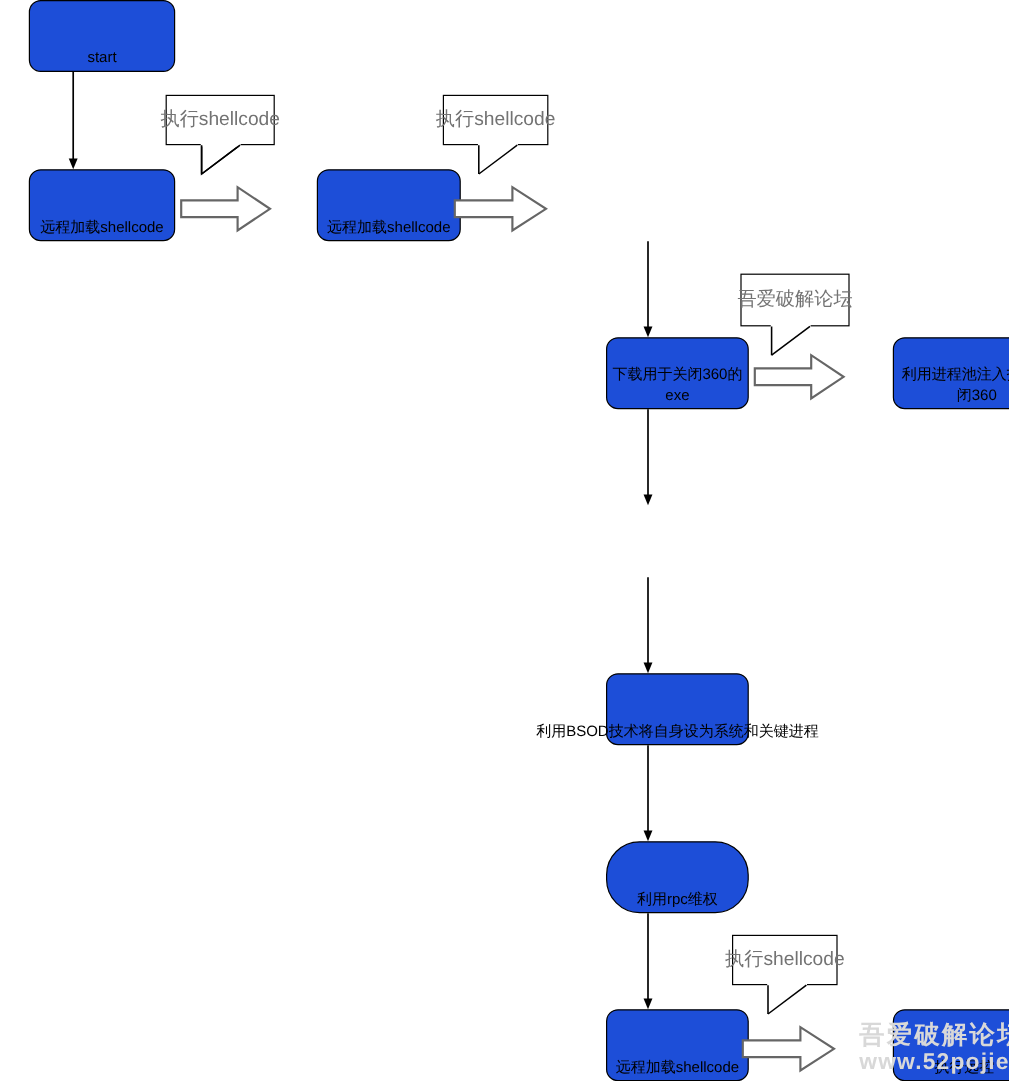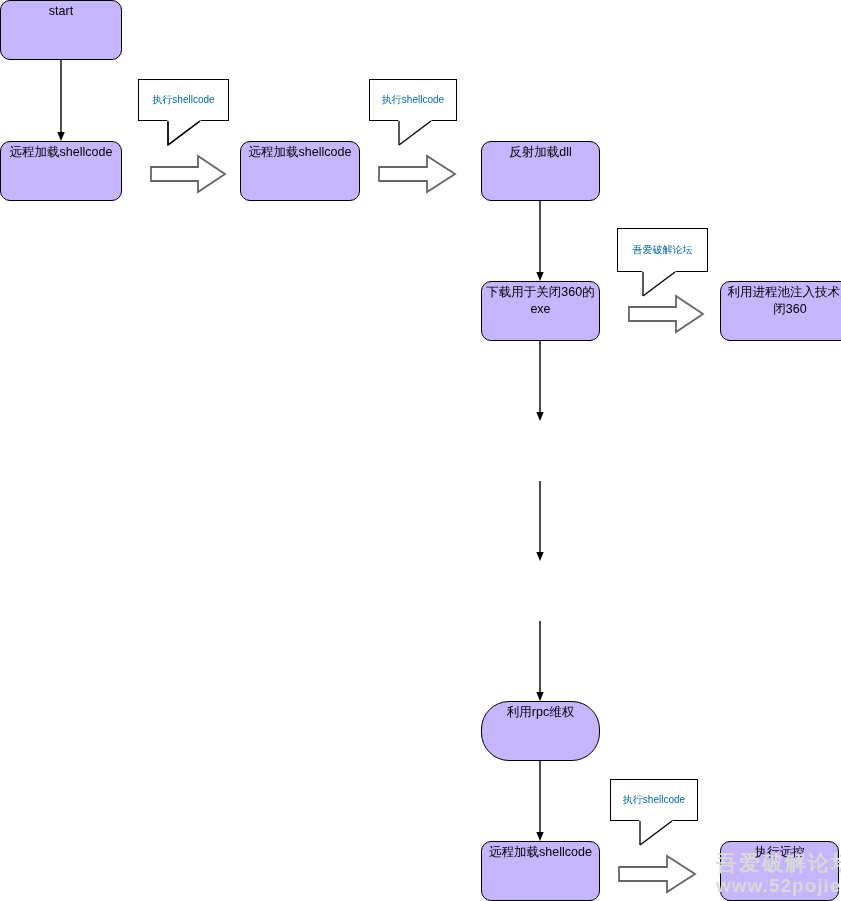--- a/index.html
+++ b/index.html
@@ -15,53 +15,54 @@
     width: 841px;
     height: 901px;
     background: #ffffff;
     overflow: hidden;
   }
   .node {
     position: absolute;
     box-sizing: border-box;
     border: 1.4px solid #000000;
     border-radius: 10px;
-    background: #c4b5fd;
+    background: #1d4ed8;
     display: flex;
-    align-items: flex-start;
+    align-items: flex-end;
     justify-content: center;
     text-align: center;
     font-size: 12.5px;
     line-height: 17px;
     color: #000000;
     padding: 2px 3px;
     white-space: nowrap;
+    margin-left: 24px;
   }
   .node.wrap {
     white-space: normal;
   }
   .node-text {
     display: block;
     width: 100%;
   }
   .callout {
     position: absolute;
     box-sizing: border-box;
   }
   .callout-box {
     position: absolute;
     left: 0;
     top: 0;
     width: 100%;
     box-sizing: border-box;
     border: 1.3px solid #000000;
     background: #ffffff;
-    font-size: 10px;
+    font-size: 16px;
     line-height: 16px;
-    color: #0369a1;
+    color: #737373;
     text-align: center;
     white-space: nowrap;
     display: flex;
     align-items: center;
     justify-content: center;
   }
   .callout svg {
     position: absolute;
     left: 0;
     top: 0;
@@ -147,33 +148,33 @@
   </div>
 
   <div class="node" style="left:0px; top:141px; width:122px; height:60px;">
     <span class="node-text">远程加载shellcode</span>
   </div>
 
   <div class="node" style="left:240px; top:141px; width:120px; height:60px;">
     <span class="node-text">远程加载shellcode</span>
   </div>
 
-  <div class="node" style="left:481px; top:141px; width:119px; height:60px;">
-    <span class="node-text">反射加载dll</span>
-  </div>
 
   <div class="node wrap" style="left:481px; top:281px; width:119px; height:60px;">
     <span class="node-text">下载用于关闭360的exe</span>
   </div>
 
   <div class="node wrap" style="left:720px; top:281px; width:140px; height:60px;">
     <span class="node-text">利用进程池注入技术关闭360</span>
   </div>
 
 
+  <div class="node wrap" style="left:481px; top:561px; width:119px; height:60px;">
+    <span class="node-text" style="white-space:nowrap; margin-left:-4px; margin-right:-4px; width:auto;">利用BSOD技术将自身设为系统和关键进程</span>
+  </div>
 
   <div class="node" style="left:481px; top:701px; width:119px; height:60px;border-radius:28px;">
     <span class="node-text">利用rpc维权</span>
   </div>
 
   <div class="node" style="left:481px; top:841px; width:119px; height:60px;">
     <span class="node-text">远程加载shellcode</span>
   </div>
 
   <div class="node" style="left:720px; top:841px; width:119px; height:60px;">

